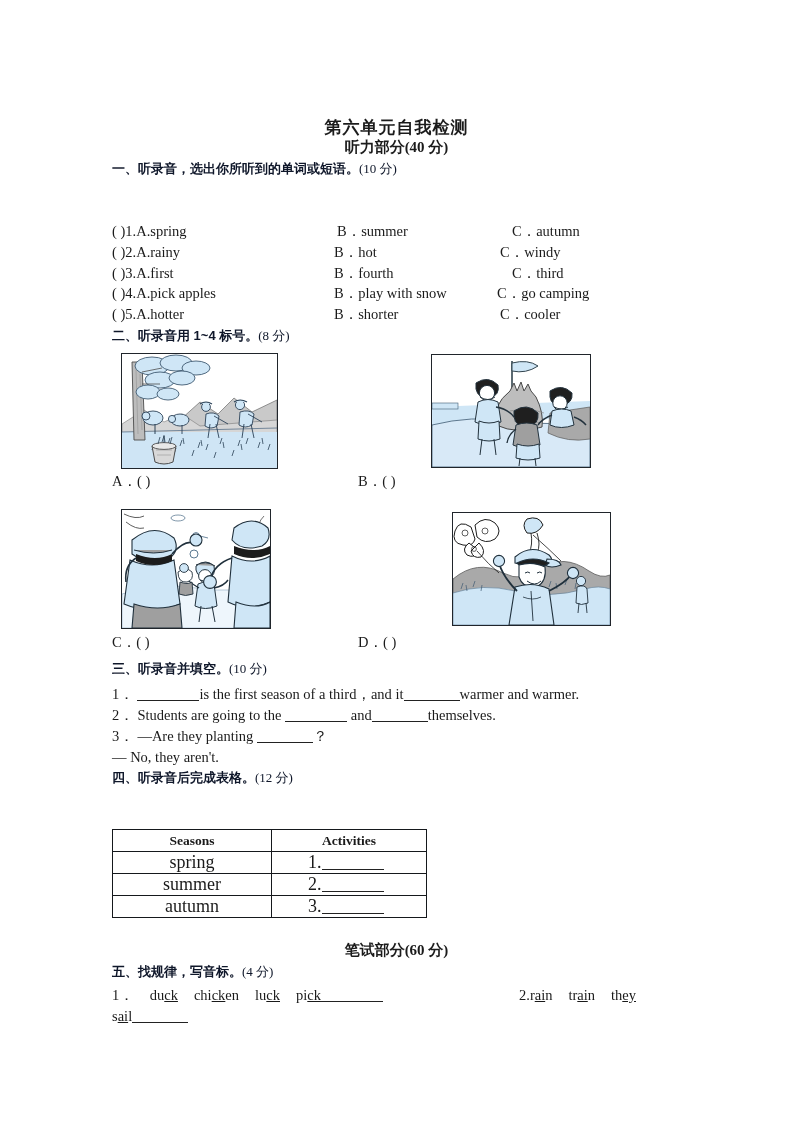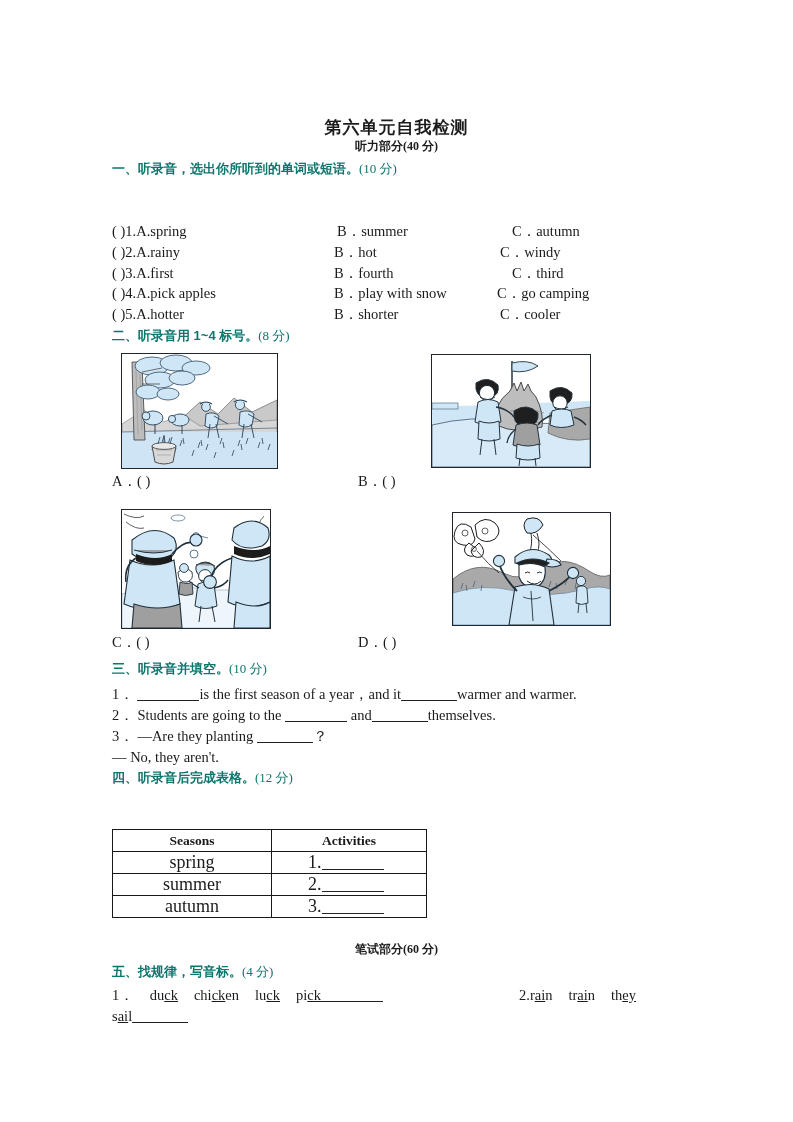--- a/index.html
+++ b/index.html
@@ -31,38 +31,38 @@
     font-weight: 600;
     letter-spacing: 1px;
     color: #1b1b1b;
     margin-top: 12px;
   }
   .part-title {
     position: absolute;
     left: 0; right: 0;
     text-align: center;
     font-family: "Liberation Sans", "DejaVu Sans", sans-serif;
-    font-size: 12px;
+    font-size: 15px;
     font-weight: 700;
     color: #1b1b1b;
   }
   .part-title .sc {
     font-family: "Liberation Serif", serif;
     font-weight: 700;
   }
   .part-listening { top: 138px; }
   .part-written   { top: 941px; }
 
   .sec-head {
     position: absolute;
     left: 112px;
     font-family: "Liberation Sans", "DejaVu Sans", sans-serif;
     font-size: 13px;
     font-weight: 700;
-    color: #0f766e;
+    color: #0f172a;
     white-space: nowrap;
   }
   .sec-head .pts {
     font-family: "Liberation Serif", serif;
     font-weight: 400;
     font-size: 13px;
   }
 
   
   .mc-block {
@@ -431,21 +431,21 @@
   </div>
   <div class="pic-label" style="left:358px; top:633px">D．(        )</div>
 
   <div class="sec-head" style="top:660px">
     <span>三、听录音并填空。</span><span class="pts">(10 分)</span>
   </div>
 
   <div class="fill-block" style="top:684px">
     <div>
       <span>1．</span>
-      <span class="blank b-long"></span><span>is the first season of a year，and it</span><span class="blank b-med"></span><span>warmer and warmer.</span>
+      <span class="blank b-long"></span><span>is the first season of a third，and it</span><span class="blank b-med"></span><span>warmer and warmer.</span>
     </div>
     <div>
       <span>2．</span>
       <span>Students are going to the</span> <span class="blank b-long"></span> <span>and</span><span class="blank b-med"></span><span>themselves.</span>
     </div>
     <div>
       <span>3．</span>
       <span>—Are they planting</span> <span class="blank b-med"></span><span>？</span>
     </div>
     <div>— No, they aren't.</div>

